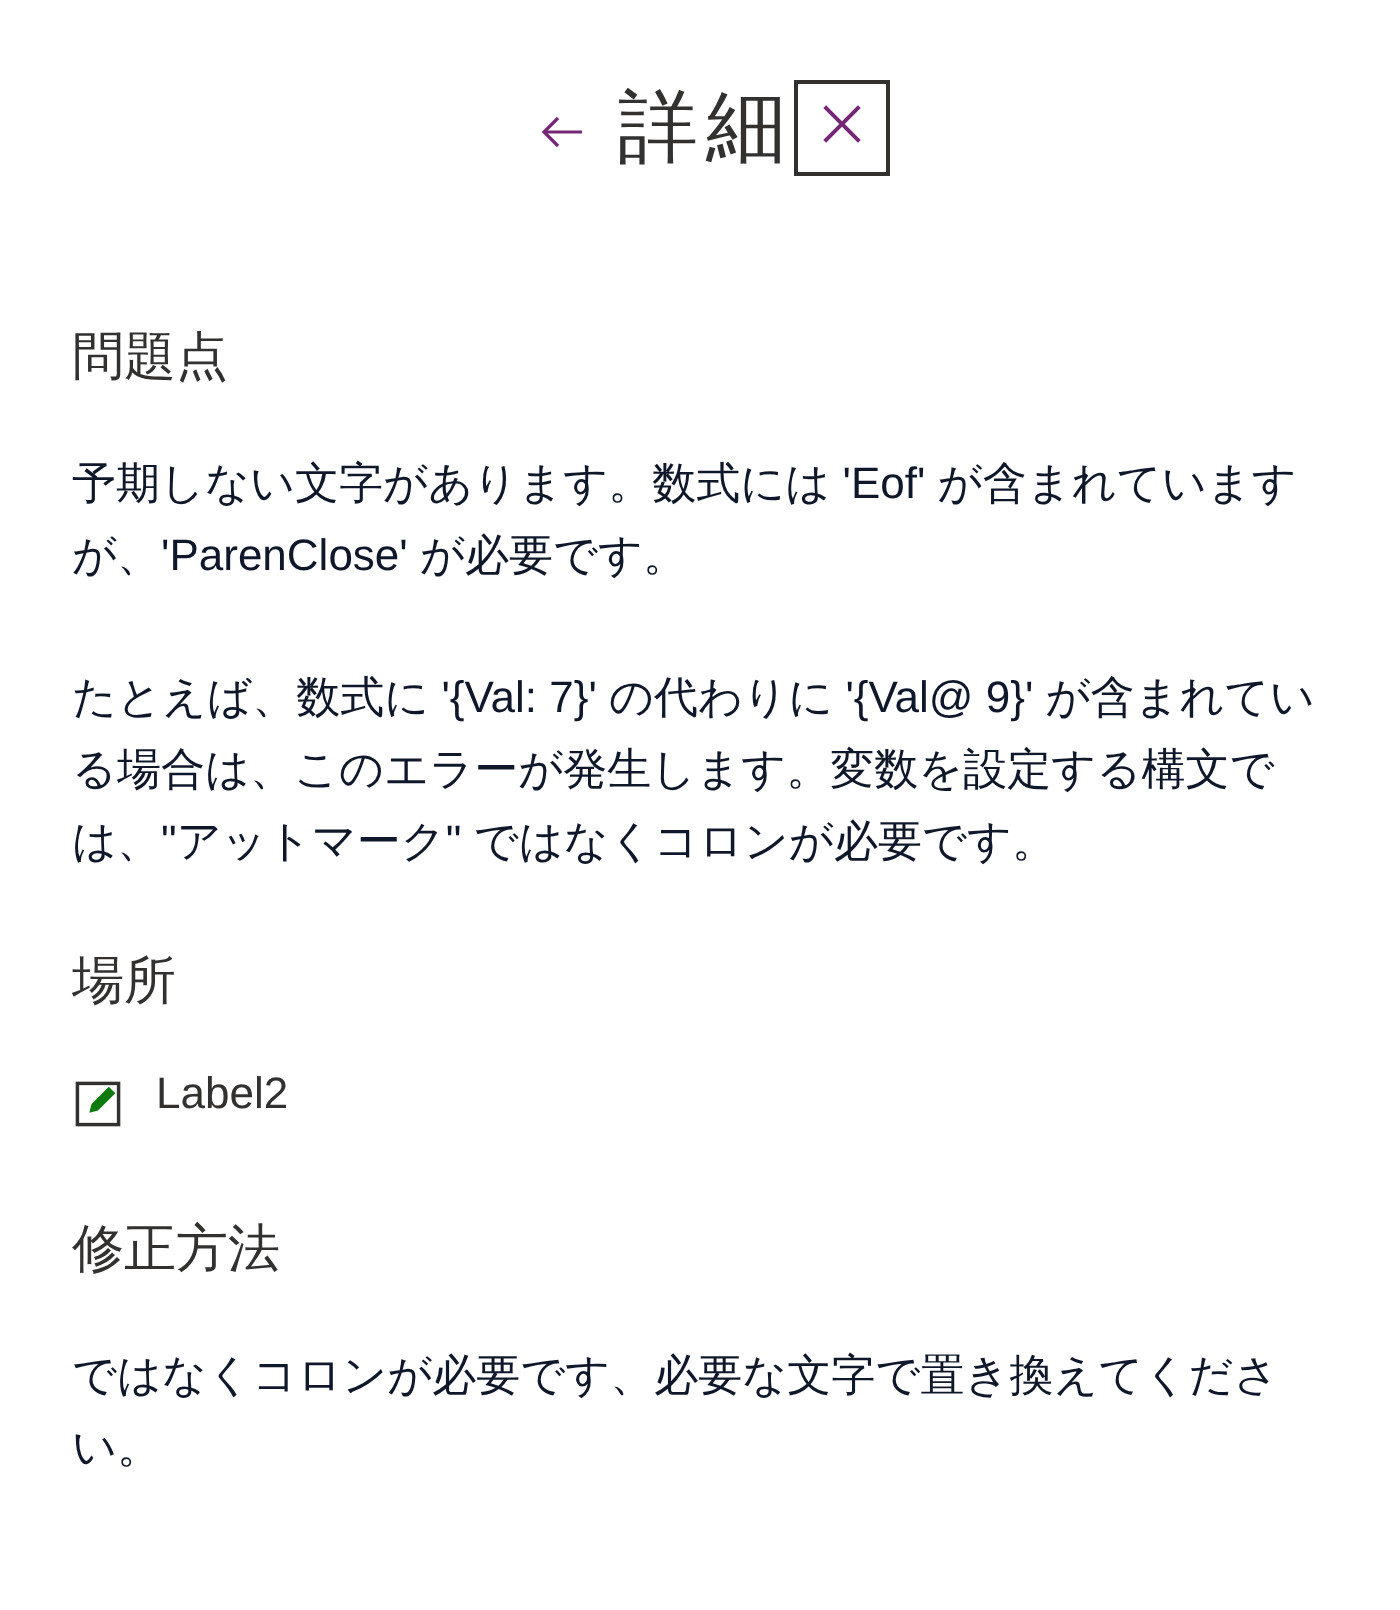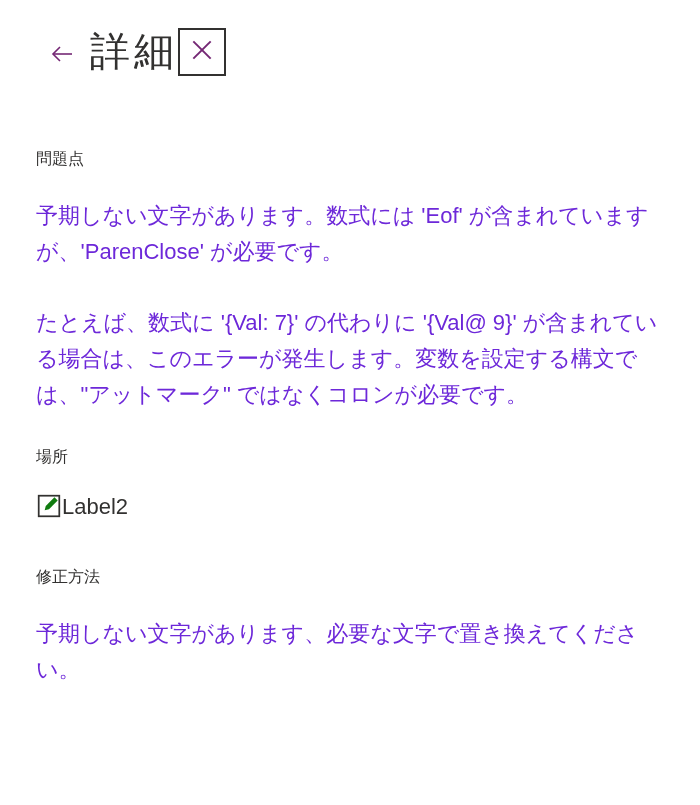--- a/index.html
+++ b/index.html
@@ -11,22 +11,22 @@
       font-family: "Segoe UI", "Yu Gothic UI", "Meiryo", sans-serif;
       background: #ffffff;
       width: 700px;
       height: 805px;
       overflow: hidden;
       color: #323130;
     }
     .header {
       display: flex;
       align-items: center;
-      justify-content: flex-start;
-      padding: 24px 36px 0 50px;
+      justify-content: center;
+      padding: 36px 36px 0 50px;
     }
     .header-left {
       display: flex;
       align-items: center;
       gap: 16px;
     }
     .back-icon {
       width: 24px;
       height: 24px;
       display: flex;
@@ -53,36 +53,36 @@
       background: transparent;
     }
     .close-button svg {
       width: 26px;
       height: 26px;
     }
     .content {
       padding: 70px 36px 0 36px;
     }
     .section-heading {
-      font-size: 16px;
+      font-size: 26px;
       font-weight: 400;
       color: #323130;
       margin-bottom: 28px;
     }
     .body-text {
       font-size: 22px;
       font-weight: 400;
-      color: #6d28d9;
+      color: #0f172a;
       line-height: 1.65;
       margin-bottom: 34px;
     }
     .location-row {
       display: flex;
-      align-items: flex-start;
-      gap: 0;
+      align-items: flex-end;
+      gap: 16px;
       margin-top: -6px;
       margin-bottom: 42px;
     }
     .edit-icon {
       width: 26px;
       height: 26px;
       flex-shrink: 0;
       margin-top: 3px;
     }
     .location-text {
@@ -131,15 +131,15 @@
         <rect x="2.5" y="2.5" width="19" height="19" stroke="#323130" stroke-width="1.6" fill="none"></rect>
         <path d="M 8 16 L 9 12 L 17 4 L 20 7 L 12 15 L 8 16 Z" fill="#0F7B0F"></path>
       </svg>
     </span>
     <div class="location-text">
       <div>Label2</div>
     </div>
   </div>
 
   <div class="section-heading">修正方法</div>
-  <div class="body-text">予期しない文字があります、必要な文字で置き換えてください。</div>
+  <div class="body-text">ではなくコロンが必要です、必要な文字で置き換えてください。</div>
 
 </div>
 
 </body></html>

